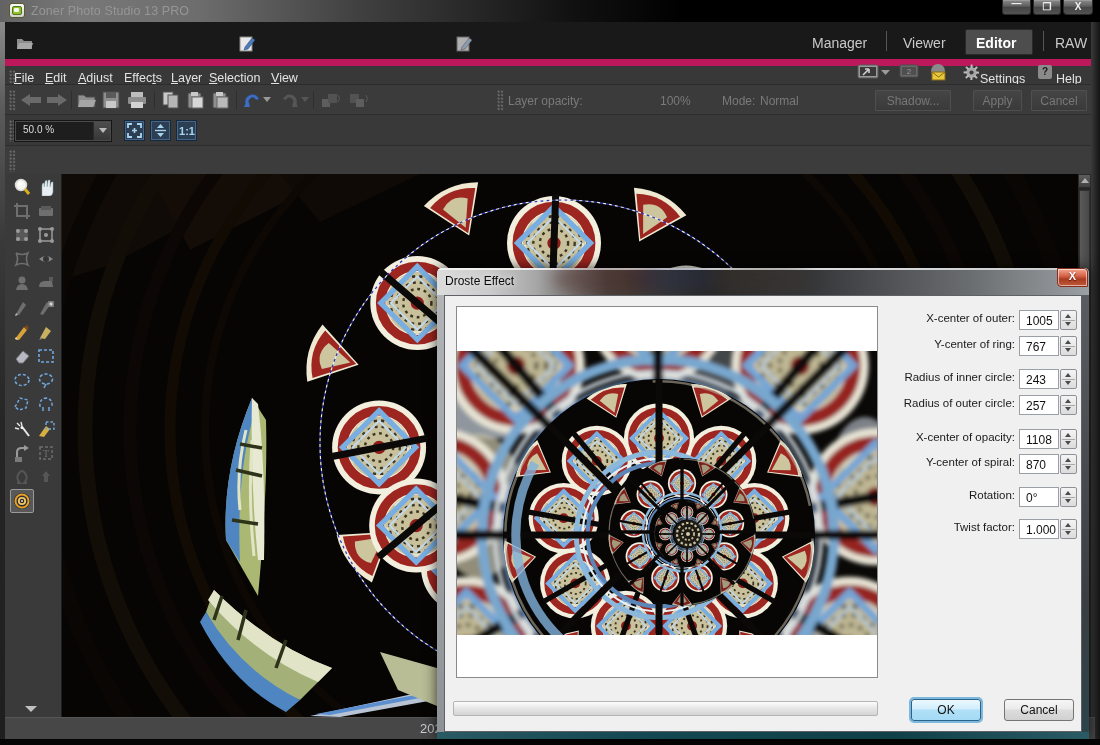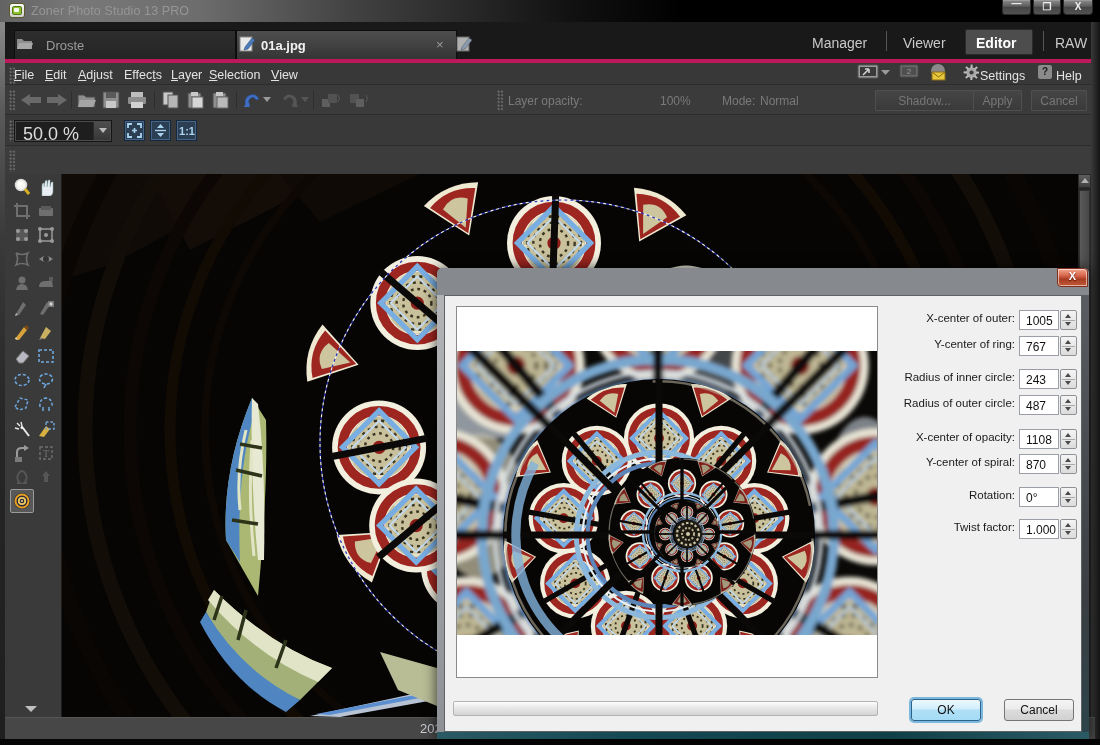--- a/index.html
+++ b/index.html
@@ -22,35 +22,35 @@
 #tab1{left:9px;width:222px;background:linear-gradient(180deg,#2e2e2e,#242424)}
 #tab2{left:231px;width:221px;background:linear-gradient(180deg,#4e4e4e,#353535)}
 .tab .lbl{position:absolute;top:7px;font-size:13px}
 #tab1 .lbl{left:31px;color:#9c9c9c}
 #tab2 .lbl{left:24px;color:#f2f2f2;font-weight:bold}
 #tabx{position:absolute;left:199px;top:6px;font-size:13px;color:#9a9a9a}
 .rtopitem{position:absolute;top:13px;font-size:14px;color:#c9c9c9}
 #editorbox{position:absolute;left:960px;top:7px;width:68px;height:26px;background:#4d4d4d;
  border:1px solid #2a2a2a;border-radius:2px}
 
-#menurow{position:absolute;left:5px;top:59px;width:1090px;height:25px;background:#383838;border-top:4px solid #be185d}
+#menurow{position:absolute;left:5px;top:59px;width:1090px;height:25px;background:#383838;border-top:7px solid #be185d}
 .mi{position:absolute;top:5px;font-size:12.5px;color:#e3e3e3}
 .mi u{text-decoration:underline}
 
 #toolbar{position:absolute;left:5px;top:84px;width:1090px;height:30px;background:#3b3b3b;border-top:1px solid #2c2c2c}
 #zoomrow{position:absolute;left:5px;top:114px;width:1090px;height:31px;background:#393939;border-top:1px solid #2c2c2c}
 .grip{position:absolute;left:4px;width:7px;
  background-image:radial-gradient(circle at 1.5px 1.5px,#6a6a6a 1px,transparent 1.2px);background-size:3.5px 3.5px}
 #band{position:absolute;left:5px;top:145px;width:1090px;height:29px;background:#3c3c3c;border-top:1px solid #2c2c2c}
 
 .dis{color:#7a7a7a;font-size:12px;position:absolute}
 .disbtn{position:absolute;height:21px;border:1px solid #4f4f4f;background:linear-gradient(180deg,#454545,#3a3a3a);
  color:#777;font-size:12px;text-align:center;line-height:20px;border-radius:1px}
 #zoombox{position:absolute;left:14px;top:120px;width:98px;height:22px;background:#1e1e1e;
- border:1px solid #161616;box-shadow:inset 0 0 0 1px #4a4a4a;color:#dcdcdc;font-size:18px}
+ border:1px solid #161616;box-shadow:inset 0 0 0 1px #4a4a4a;color:#dcdcdc;font-size:10px}
 #zoombox span{position:absolute;left:8px;top:3px}
 #zoombox .arr{position:absolute;right:1px;top:1px;width:17px;height:18px;background:linear-gradient(180deg,#4e4e4e,#373737);border-left:1px solid #2a2a2a}
 .zico{position:absolute;top:120px;width:21px;height:21px;background:#2c3e52;border:1px solid #17283a;
  box-shadow:inset 0 0 0 1px #46658a}
 
 #palette{position:absolute;left:5px;top:174px;width:57px;height:543px;background:#3a3a3a;border-right:1px solid #1e1e1e}
 
 #canvas{position:absolute;left:62px;top:174px;width:1016px;height:543px;overflow:hidden;background:#060504}
 
 #vsb{position:absolute;left:1078px;top:174px;width:13px;height:543px;background:#262626}
@@ -99,27 +99,20 @@
    <div id="appico">
         <i></i>
         <b></b>
       </div>
    <div class="t">Zoner Photo Studio 13 PRO</div>
  </div>
  <div class="winbtn" style="left:1002px;width:29px;border-radius:0 0 3px 3px"><span style="position:relative;top:-3px">—</span></div>
  <div class="winbtn" style="left:1033px;width:28px;border-radius:0 0 3px 3px">❐</div>
  <div class="winbtn" style="left:1063px;width:30px;border-radius:0 0 4px 4px">X</div>
  <div id="tabrow">
-   <div class="tab" id="tab1">
-        <span class="lbl">Droste</span>
-      </div>
-   <div class="tab" id="tab2">
-        <span class="lbl">01a.jpg</span>
-        <span id="tabx">×</span>
-      </div>
    <div id="editorbox"></div>
    <span class="rtopitem" style="left:807px">Manager</span>
    <div class="abs" style="left:881px;top:9px;width:1px;height:20px;background:#555"></div>
    <span class="rtopitem" style="left:898px">Viewer</span>
    <span class="rtopitem" style="left:971px;color:#fff;font-weight:bold">Editor</span>
    <div class="abs" style="left:1038px;top:9px;width:1px;height:20px;background:#555"></div>
    <span class="rtopitem" style="left:1050px">RAW</span>
  </div>
 
  <svg class="abs" style="left:16px;top:36px" width="18" height="15" viewBox="0 0 18 15">
@@ -153,21 +146,21 @@
    <div class="abs" style="left:579px;top:100px;width:60px;height:2px;background:#555"></div>
    <div class="abs" style="left:638px;top:94px;width:3px;height:13px;background:#777"></div>
    <div class="abs" style="left:647px;top:90px;width:40px;height:21px;border:1px solid #4f4f4f;background:#3a3a3a"></div>
    <span class="dis" style="left:655px;top:9px">100%</span>
    <div class="abs" style="left:688px;top:90px;width:12px;height:21px;border:1px solid #4a4a4a;background:#414141"></div>
    <span class="dis" style="left:717px;top:9px">Mode:</span>
    <div class="abs" style="left:748px;top:90px;width:117px;height:21px;border:1px solid #4f4f4f;background:#3d3d3d"></div>
    <span class="dis" style="left:755px;top:9px">Normal</span>
    <div class="abs" style="left:849px;top:91px;width:15px;height:19px;background:#474747;border-left:1px solid #555"></div>
  </div>
- <div class="disbtn" style="left:875px;top:90px;width:99px">Shadow...</div>
+ <div class="disbtn" style="left:875px;top:90px;width:76px">Shadow...</div>
  <div class="disbtn" style="left:973px;top:90px;width:49px">Apply</div>
  <div class="disbtn" style="left:1031px;top:90px;width:56px">Cancel</div>
  <div id="zoomrow">
       <div class="grip" style="top:5px;height:22px"></div>
     </div>
  <div id="zoombox">
       <span>50.0 %</span>
       <div class="arr"></div>
     </div>
  <svg class="abs" style="left:99px;top:128px" width="8" height="6" viewBox="0 0 8 6">
@@ -570,20 +563,26 @@
       <rect x="7.6" y="0.6" width="2" height="3.4" fill="#bdbdbd" transform="rotate(90 8.5 8.5)"></rect>
       <rect x="7.6" y="0.6" width="2" height="3.4" fill="#bdbdbd" transform="rotate(135 8.5 8.5)"></rect>
       <rect x="7.6" y="0.6" width="2" height="3.4" fill="#bdbdbd" transform="rotate(180 8.5 8.5)"></rect>
       <rect x="7.6" y="0.6" width="2" height="3.4" fill="#bdbdbd" transform="rotate(225 8.5 8.5)"></rect>
       <rect x="7.6" y="0.6" width="2" height="3.4" fill="#bdbdbd" transform="rotate(270 8.5 8.5)"></rect>
       <rect x="7.6" y="0.6" width="2" height="3.4" fill="#bdbdbd" transform="rotate(315 8.5 8.5)"></rect>
     </svg>
     <div class="abs" style="left:1038px;top:65px;width:14px;height:14px;border-radius:2px;background:#8a8a8a;color:#1a1a1a;font-size:10px;font-weight:bold;text-align:center;line-height:14px">?</div>
 
  <div id="dlg">
+   <div id="dlgtitle">
+     <div class="blob" style="left:115px;top:-6px;width:110px;height:34px;background:#4a1d1d;opacity:.35"></div>
+     <div class="blob" style="left:200px;top:-4px;width:80px;height:30px;background:#26335a;opacity:.33"></div>
+     <div class="blob" style="left:275px;top:-6px;width:100px;height:32px;background:#3c322a;opacity:.3"></div>
+     <div class="t">Droste Effect</div>
+   </div>
    <div id="dlgclose">
         <div class="x">X</div>
       </div>
    <div id="dlgbody">
      <div id="preview">
           <div id="pstrip">
             <svg width="420" height="284" viewBox="456 350 420 284" style="position:absolute;left:0;top:0">
               <defs>
                 <filter id="pblur" x="-10%" y="-10%" width="120%" height="120%">
                   <feGaussianBlur stdDeviation="1.9"></feGaussianBlur>
@@ -1204,21 +1203,21 @@
         </div>
         <div class="row-l" style="left:370px;top:75px">Radius of inner circle:</div>
         <div class="spinbox" style="left:574px;top:73px">
           <span>243</span>
         </div>
         <div class="spinner" style="left:615px;top:73px">
           <i></i>
         </div>
         <div class="row-l" style="left:370px;top:101px">Radius of outer circle:</div>
         <div class="spinbox" style="left:574px;top:99px">
-          <span>487</span>
+          <span>257</span>
         </div>
         <div class="spinner" style="left:615px;top:99px">
           <i></i>
         </div>
         <div class="row-l" style="left:370px;top:135px">X-center of opacity:</div>
         <div class="spinbox" style="left:574px;top:133px">
           <span>1108</span>
         </div>
         <div class="spinner" style="left:615px;top:133px">
           <i></i>

